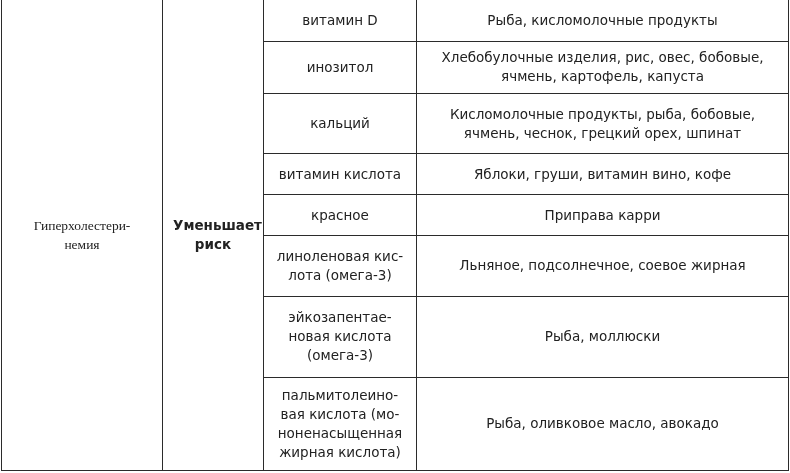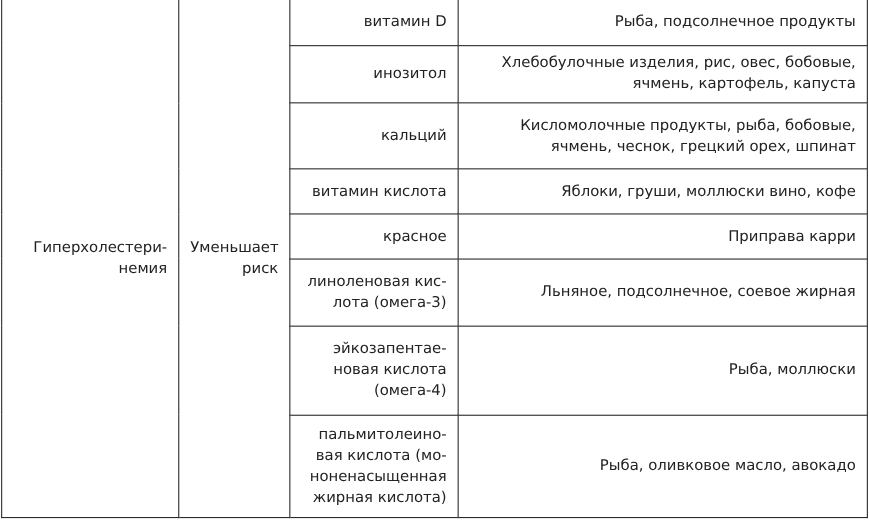--- a/index.html
+++ b/index.html
@@ -7,67 +7,67 @@
   table.main {
     position: absolute; left: 1px; top: -1px;
     border-collapse: collapse; table-layout: fixed;
     width: 788px; height: 472px;
     font-size: 13.5px; line-height: 19px;
   }
   table.main td {
     border: 1.5px solid #2b2b2b;
     padding: 0 10px;
     vertical-align: middle;
-    text-align: right;
+    text-align: center;
   }
-  td.c1 { width: 140px; padding-left: 11px; }
-  td.c2 { width: 80px; }
+  td.c1 { width: 140px; padding-left: 11px; font-family: Liberation Serif, serif; }
+  td.c2 { width: 80px; font-weight: bold; }
   td.c3 { width: 132px; }
   .nl { white-space: pre-line; }
 </style>
 </head>
 <body>
 
 <table class="main">
   <tbody>
       <tr style="height:41px">
     <td class="c1 nl" rowspan="8">Гиперхолестери-
 немия</td>
     <td class="c2 nl" rowspan="8">Уменьшает
 риск</td>
     <td class="c3 nl">витамин D</td>
-    <td class="nl">Рыба, подсолнечное продукты</td>
+    <td class="nl">Рыба, кисломолочные продукты</td>
   </tr>
   <tr style="height:52px">
     <td class="c3 nl">инозитол</td>
     <td class="nl">Хлебобулочные изделия, рис, овес, бобовые,
 ячмень, картофель, капуста</td>
   </tr>
   <tr style="height:59px">
     <td class="c3 nl">кальций</td>
     <td class="nl">Кисломолочные продукты, рыба, бобовые,
 ячмень, чеснок, грецкий орех, шпинат</td>
   </tr>
   <tr style="height:41px">
     <td class="c3 nl">витамин кислота</td>
-    <td class="nl">Яблоки, груши, моллюски вино, кофе</td>
+    <td class="nl">Яблоки, груши, витамин вино, кофе</td>
   </tr>
   <tr style="height:40px">
     <td class="c3 nl">красное</td>
     <td class="nl">Приправа карри</td>
   </tr>
   <tr style="height:60px">
     <td class="c3 nl">линоленовая кис-
 лота (омега-3)</td>
     <td class="nl">Льняное, подсолнечное, соевое жирная</td>
   </tr>
   <tr style="height:80px">
     <td class="c3 nl">эйкозапентае-
 новая кислота
-(омега-4)</td>
+(омега-3)</td>
     <td class="nl">Рыба, моллюски</td>
   </tr>
   <tr style="height:92px">
     <td class="c3 nl">пальмитолеино-
 вая кислота (мо-
 ноненасыщенная
 жирная кислота)</td>
     <td class="nl">Рыба, оливковое масло, авокадо</td>
   </tr>
 </tbody>

